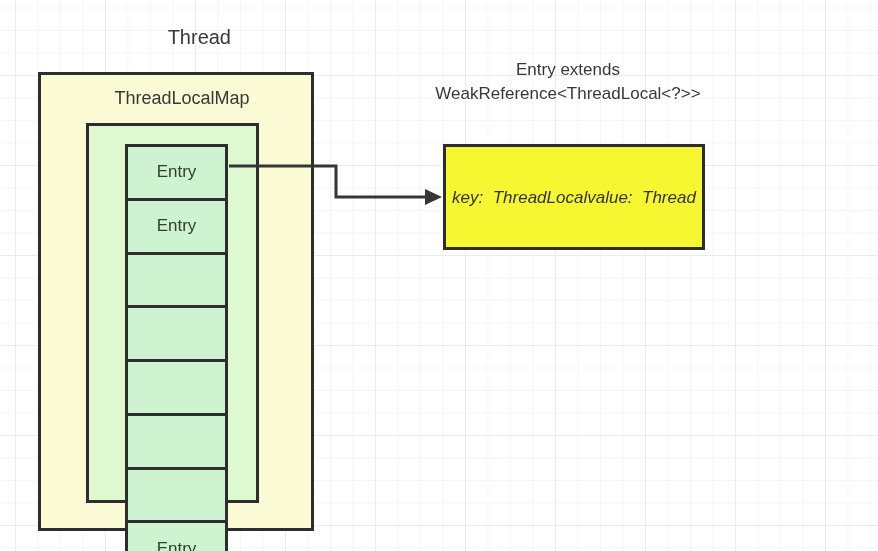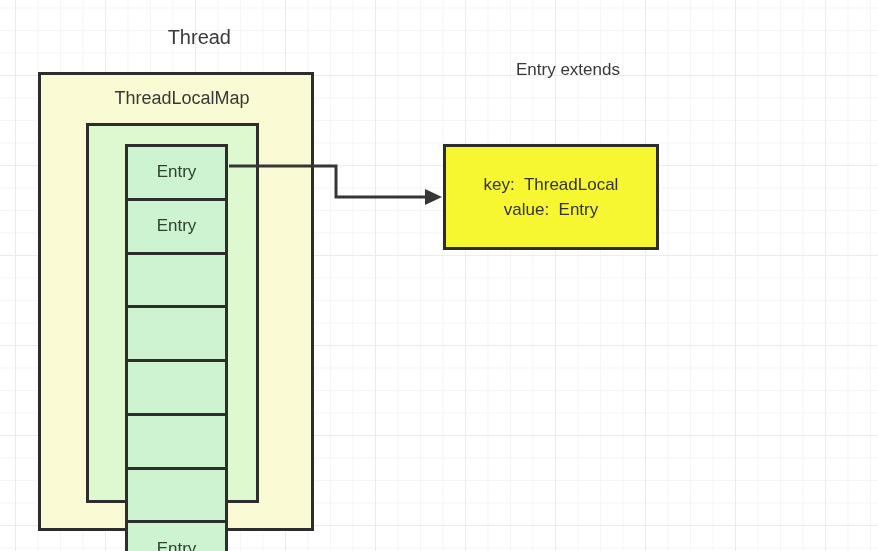--- a/index.html
+++ b/index.html
@@ -46,24 +46,24 @@
     border-bottom:3px solid #2d2d2d;
     display:flex;align-items:center;justify-content:center;
     font-size:17px;color:#30402f;
   }
   .entry-cell:last-child{border-bottom:none;}
   .note-title{
     position:absolute;left:400px;top:58px;width:336px;
     text-align:center;font-size:17px;line-height:24px;color:#383838;
   }
   .note-box{
-    position:absolute;left:443px;top:144px;width:216px;height:106px;
+    position:absolute;left:443px;top:144px;width:262px;height:106px;
     background:#f7f731;border:3px solid #2d2d2d;box-sizing:border-box;
-    display:flex;flex-direction:column;align-items:center;justify-content:center;
-    font-size:17px;line-height:25px;color:#333333;
+    display:flex;flex-direction:row;align-items:center;justify-content:center;
+    font-size:17px;line-height:25px;color:#333333;font-style:italic;
   }
   .note-line{white-space:pre;}
   .arrow-layer{
     position:absolute;left:0;top:0;width:878px;height:551px;
     pointer-events:none;z-index:5;
   }
 </style>
 </head>
 <body>
 
@@ -83,25 +83,26 @@
     <div class="entry-cell"></div>
     <div class="entry-cell"></div>
     <div class="entry-cell"></div>
     <div class="entry-cell"></div>
     <div class="entry-cell"></div>
     <div class="entry-cell">Entry</div>
   </div>
 
   <div class="note-title">
     <div>Entry extends</div>
+    <div>WeakReference&lt;ThreadLocal&lt;?&gt;&gt;</div>
   </div>
 
   <div class="note-box">
     <div class="note-line">key:  ThreadLocal</div>
-    <div class="note-line">value:  Entry</div>
+    <div class="note-line">value:  Thread</div>
   </div>
 
   <svg class="arrow-layer" width="878" height="551" viewBox="0 0 878 551">
     <polyline points="229,166 336,166 336,197 427,197" fill="none" stroke="#363636" stroke-width="3"></polyline>
     <polygon points="442,197 425,189 425,205" fill="#363636"></polygon>
   </svg>
 
 </div>
 
 </body></html>

